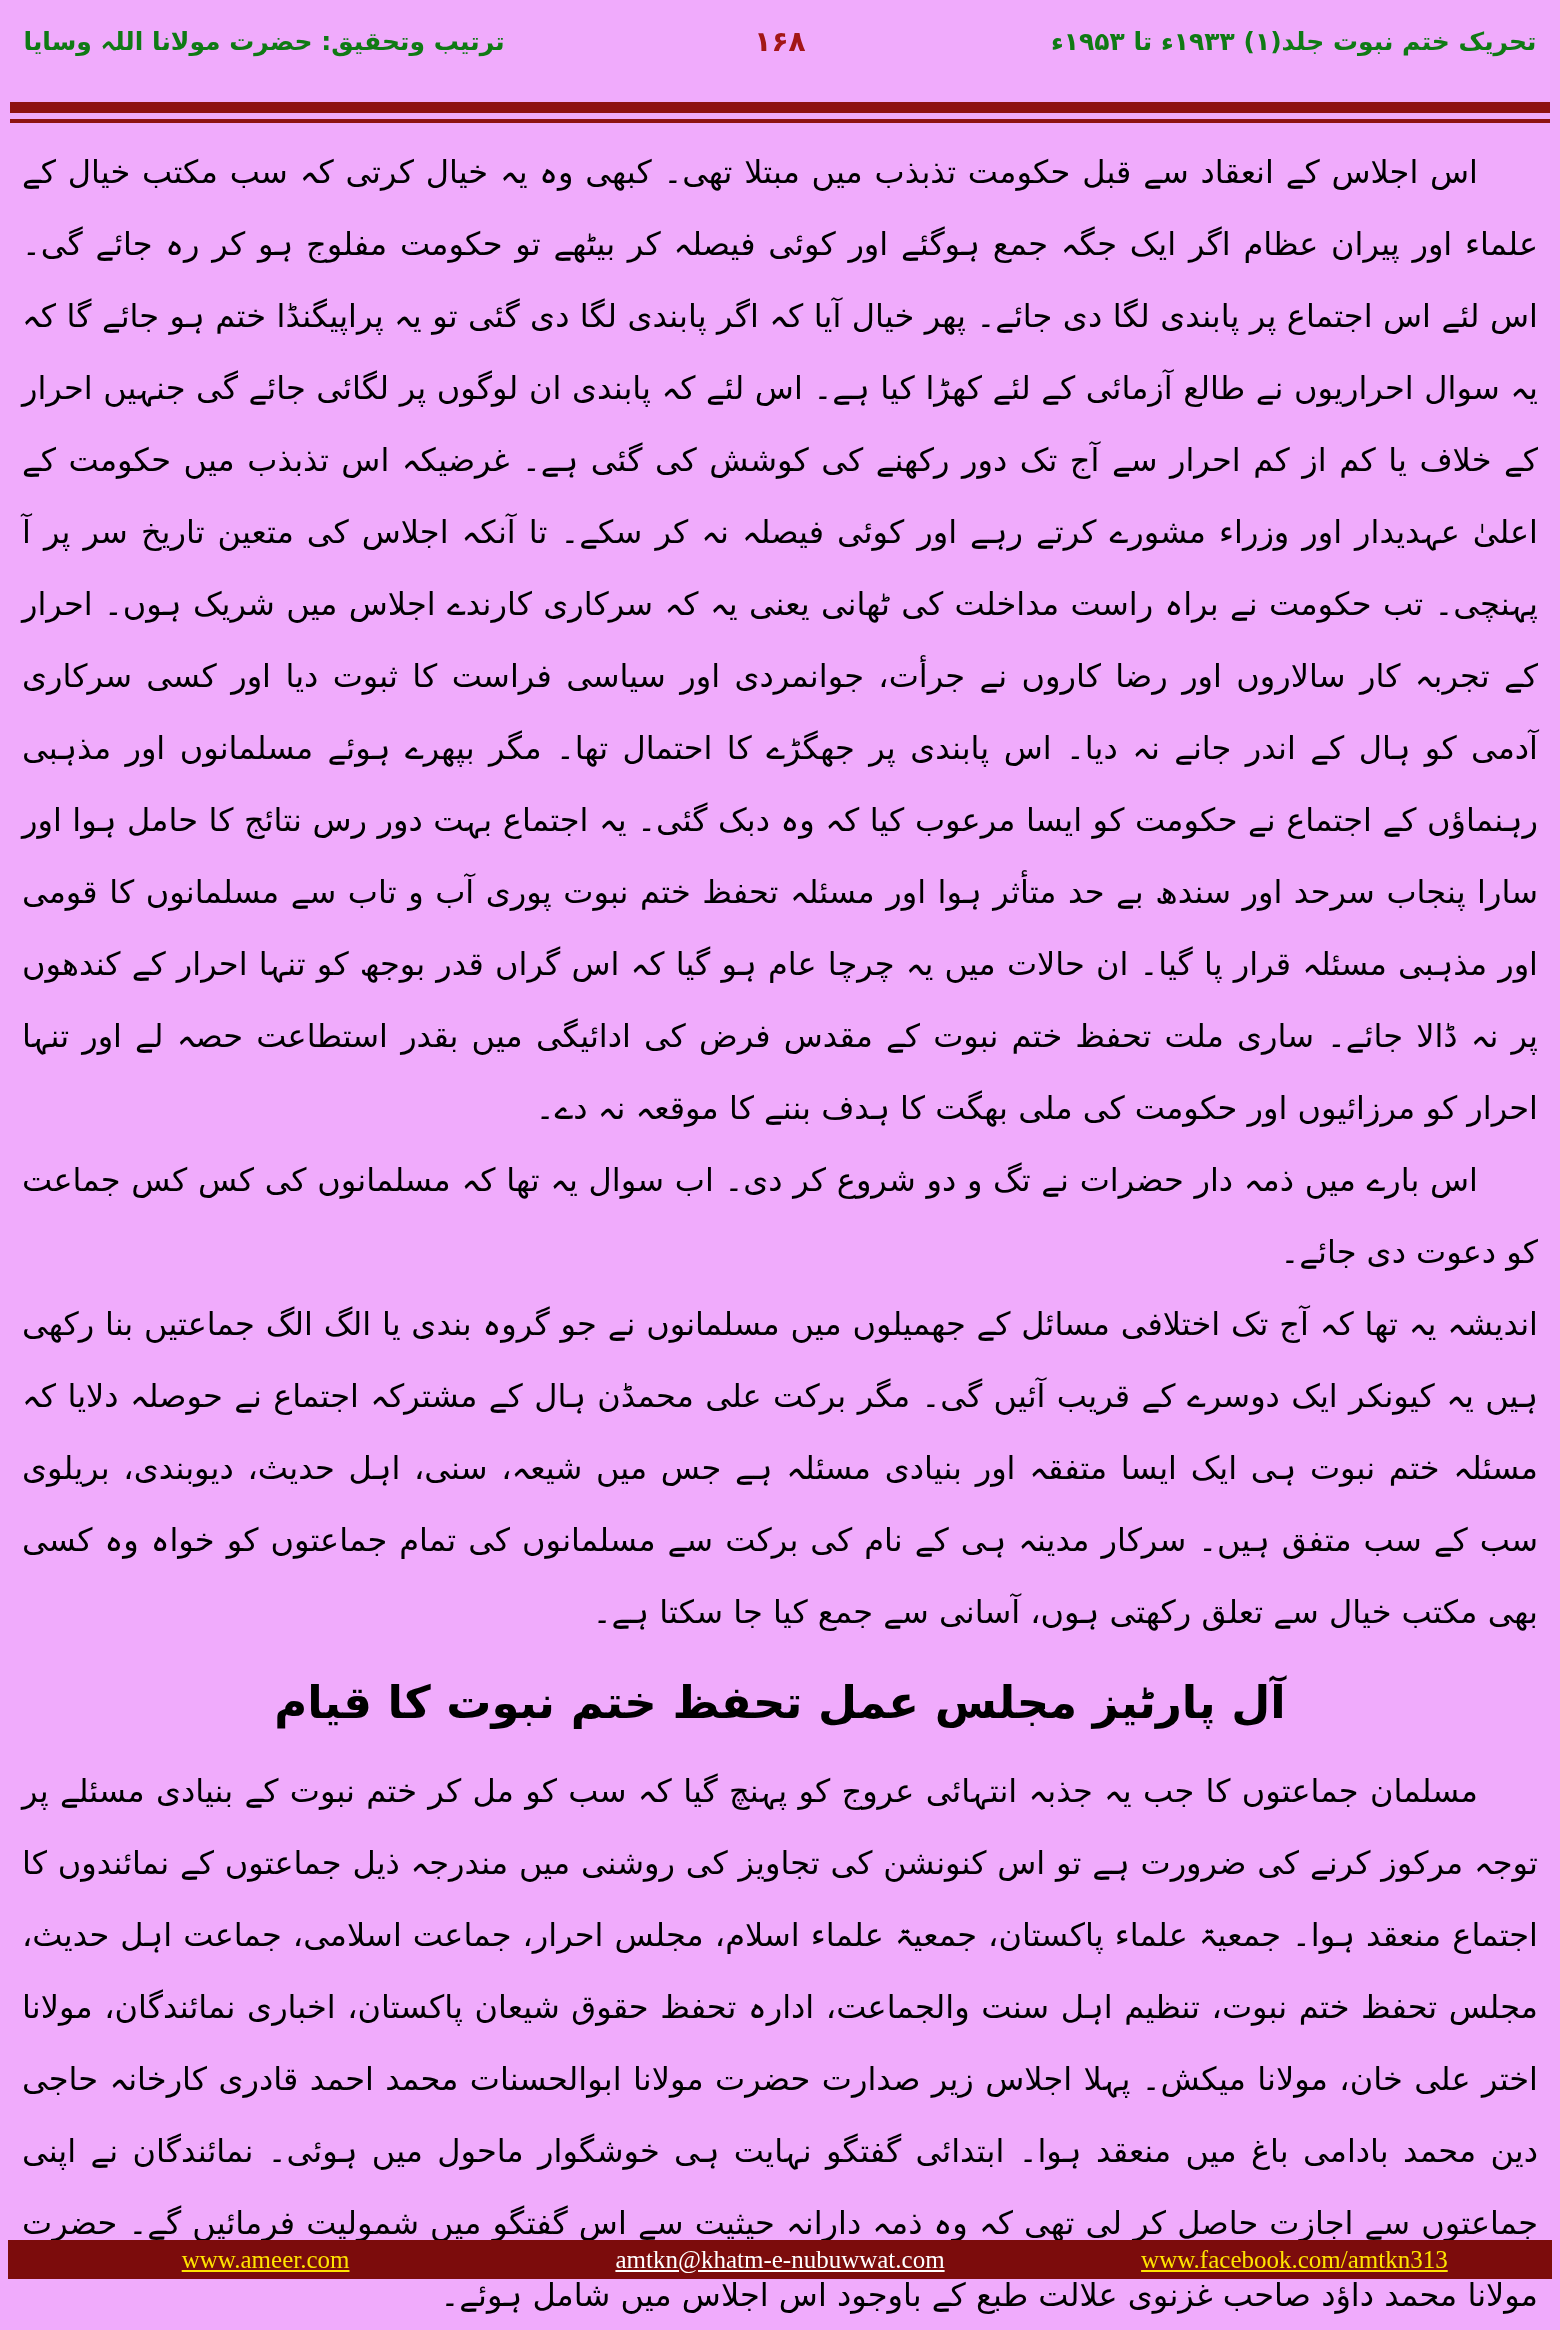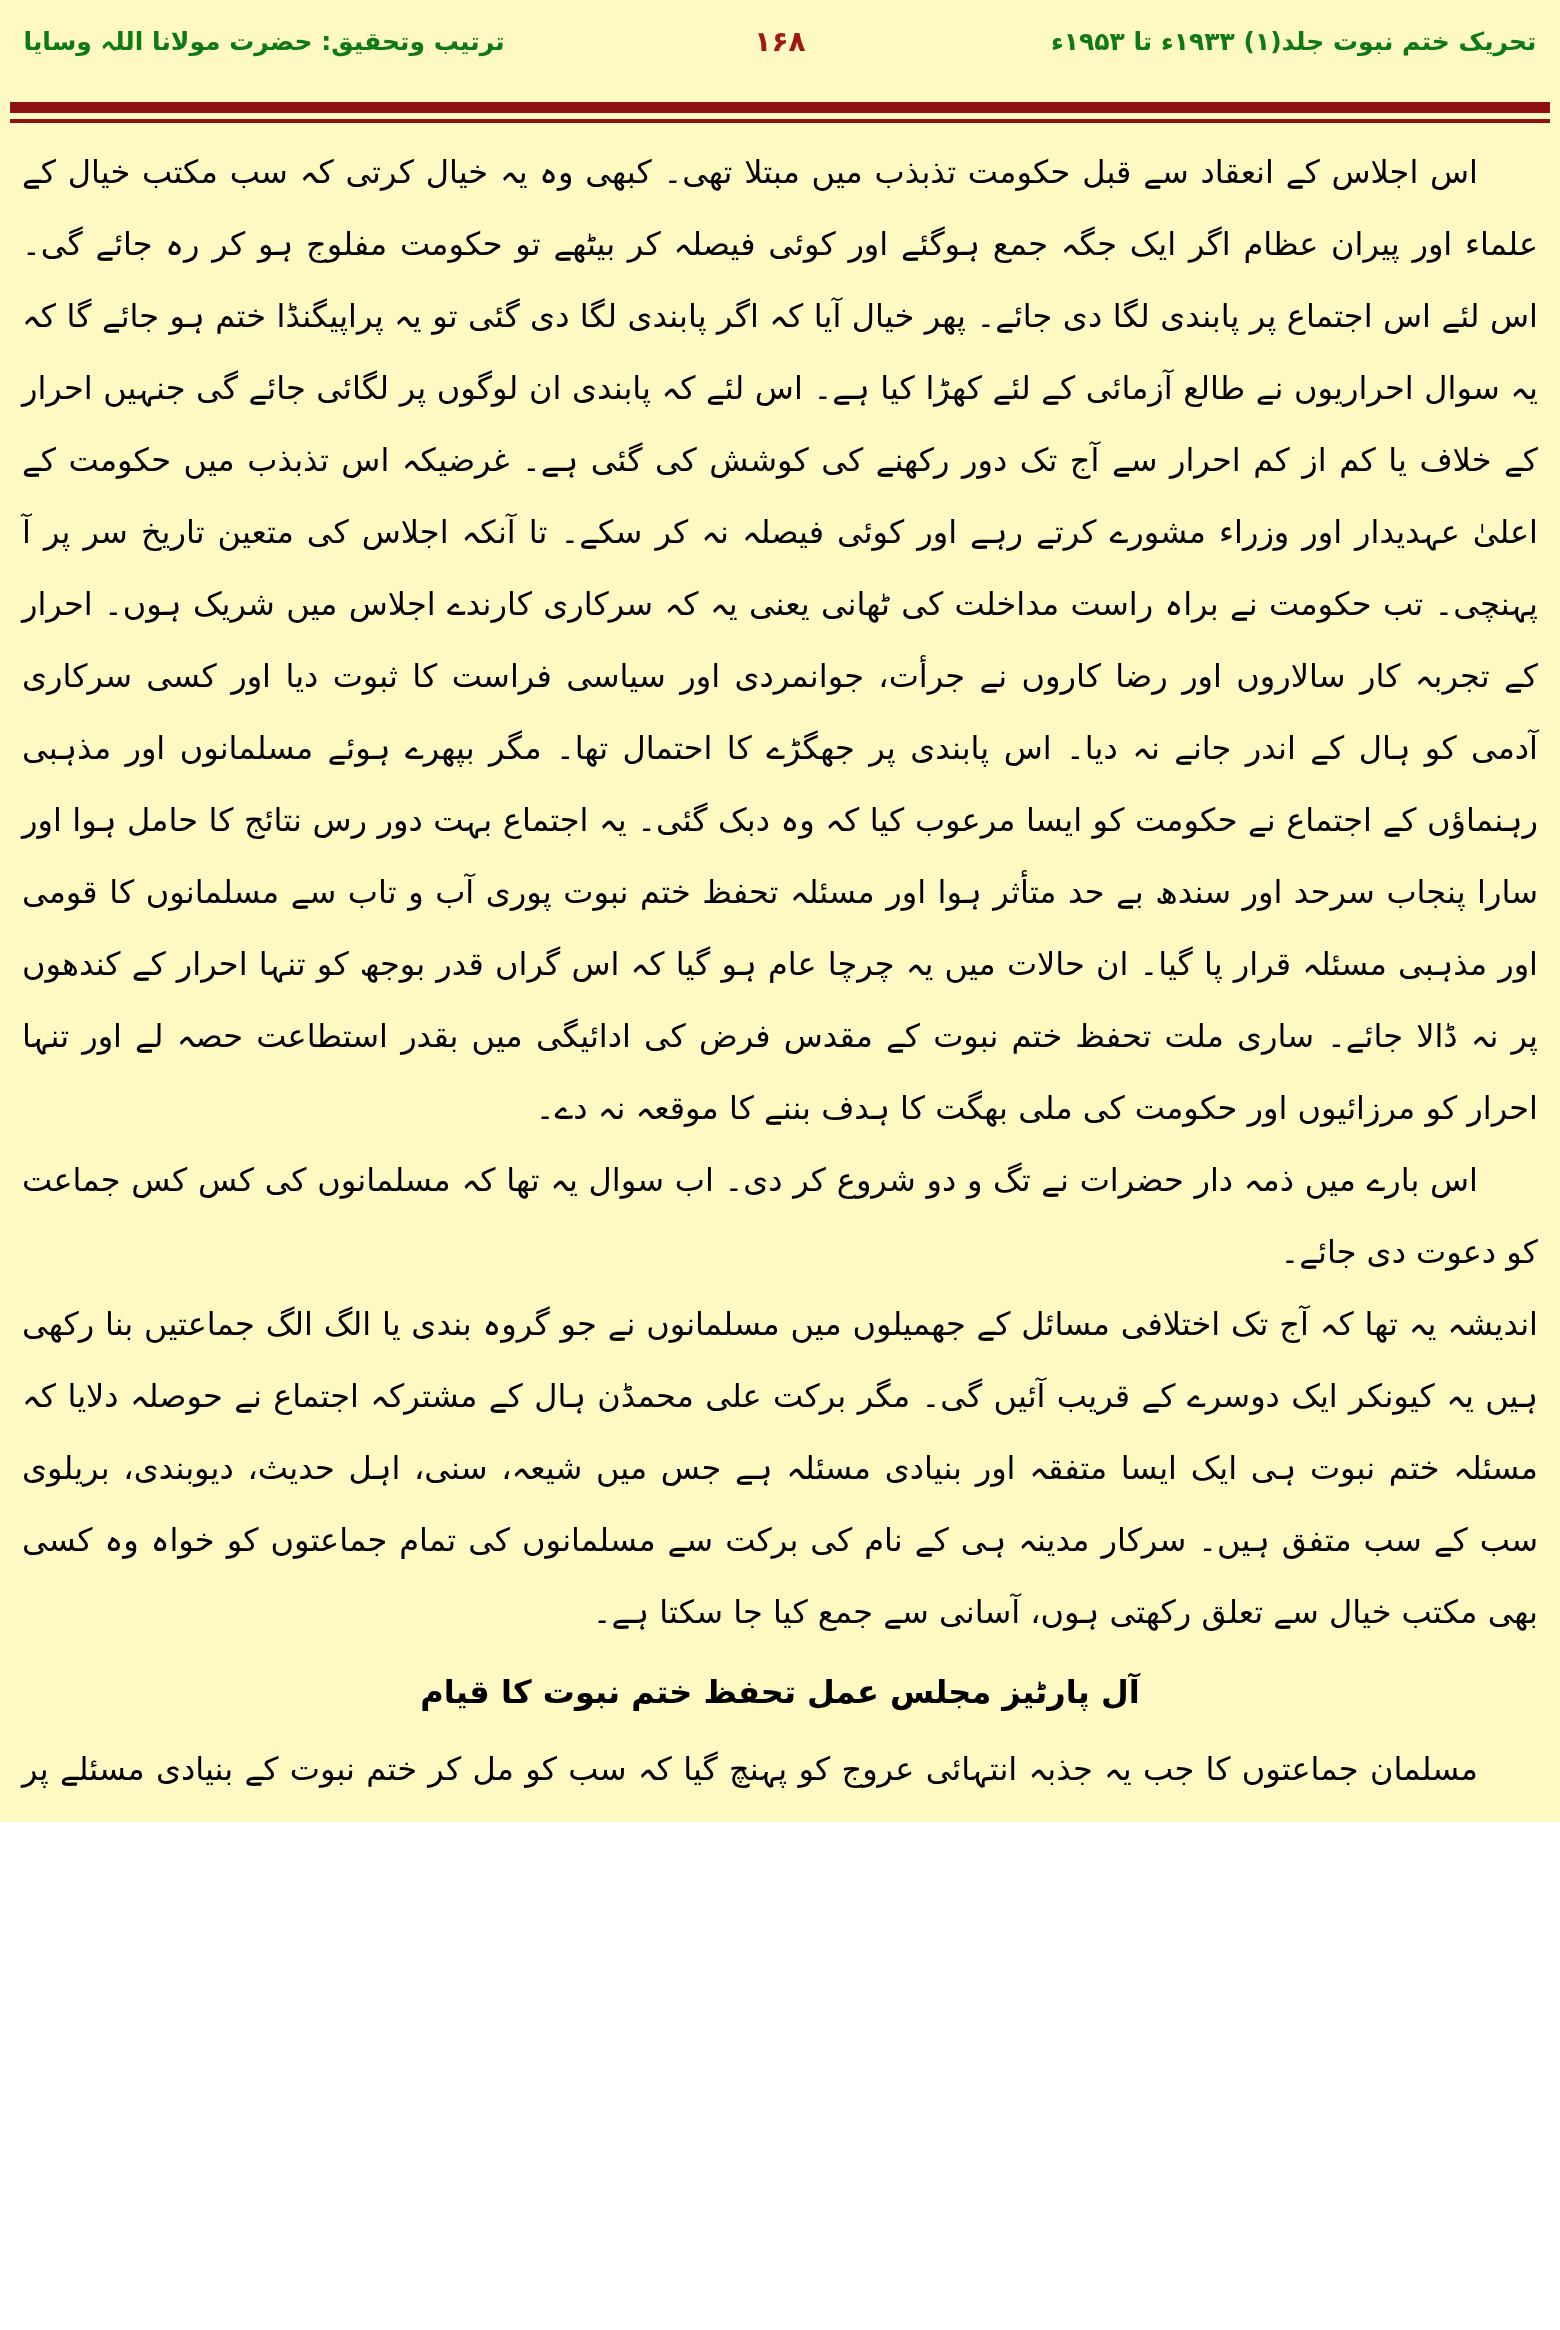--- a/index.html
+++ b/index.html
@@ -1,19 +1,19 @@
 <!DOCTYPE html>
 <html lang="ur" style="--header-green: #0f7a14; --page-red: #a31616; --rule-maroon: #8e1212; --footer-maroon: #7c0c0c; --footer-yellow: #ffe400;font-size:13.4px"><head>
 <meta charset="utf-8">
 <style>
   html,body { margin:0; padding:0; background:#ffffff; }
   .page {
     position:relative;
-    width:1560px; height:1822px;
-    background:#fef9c3;
+    width:1560px; height:2330px;
+    background:#f0abfc;
     overflow:hidden;
     font-family:"DejaVu Sans", sans-serif;
     color:#000;
   }
   
   .header {
     display:grid;
     grid-template-columns:1fr auto 1fr;
     align-items:center;
     padding:25px 23.5px 0 23.5px;
@@ -30,21 +30,21 @@
     direction:rtl;
     padding:13.4px 22px 0 22px;
     font-size:32px;
     line-height:2.25;
     text-align:justify;
   }
   .main p { margin:0; }
   .main p.indent { text-indent:60px; }
   .section-heading {
     text-align:center;
-    font-size:32px;
+    font-size:45px;
     font-weight:bold;
     margin:17px 0 13.4px 0;
     line-height:1.7;
   }
   
   .footer {
     position:absolute;
     left:8.4px; right:8.4px; top:2240px;
     height:39px;
     background:var(--footer-maroon,#7c0c0c);

